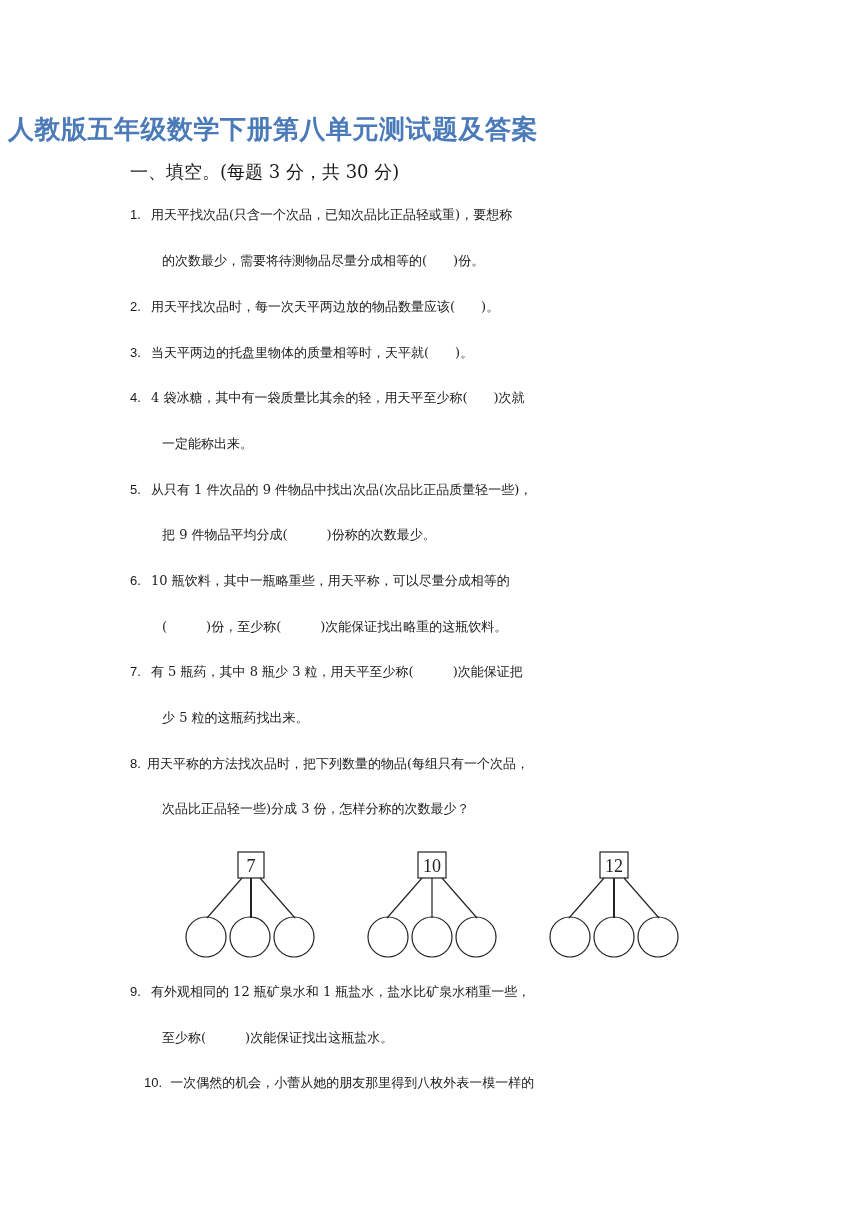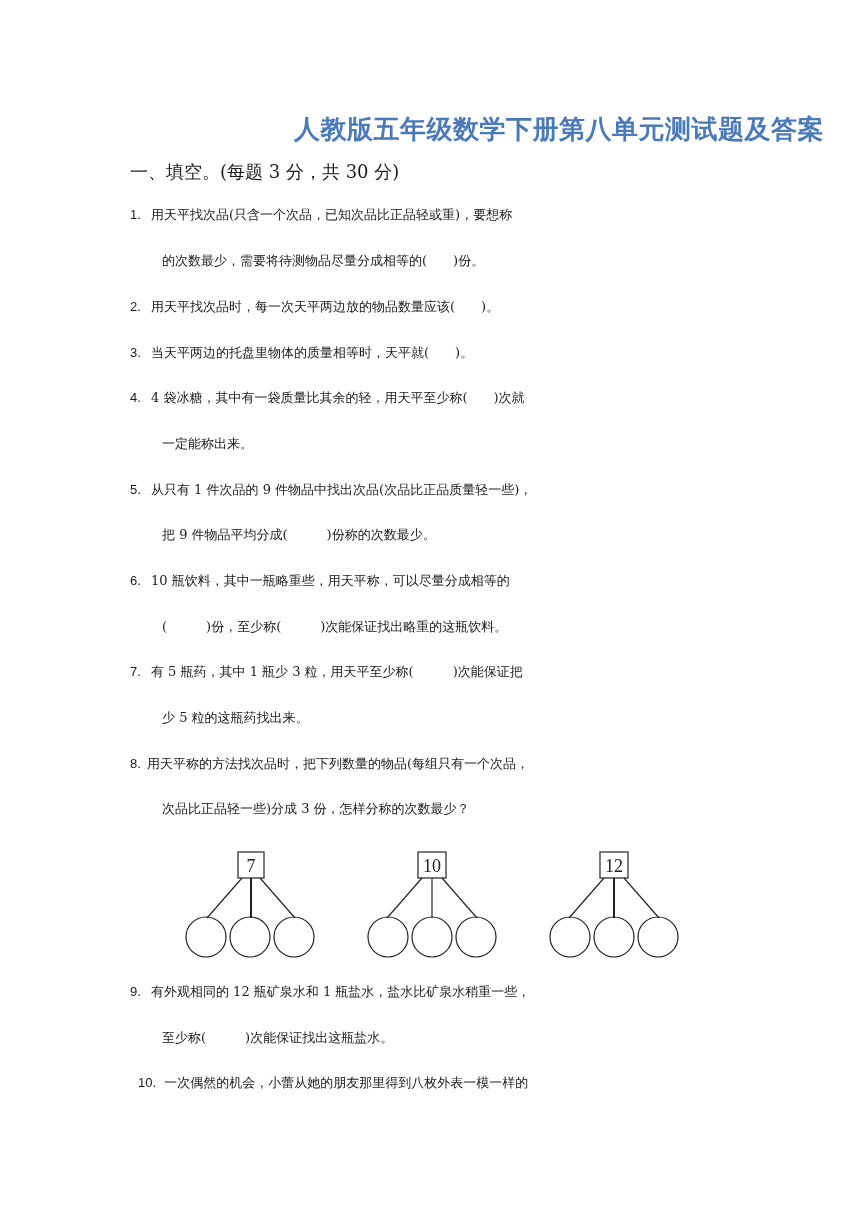--- a/index.html
+++ b/index.html
@@ -1,18 +1,18 @@
 <!DOCTYPE html>
 <html><head>
 <meta charset="utf-8">
 <style>
   html, body { margin: 0; padding: 0; background: #ffffff; }
   body { width: 868px; height: 1227px; position: relative; overflow: hidden;
          font-family: "DejaVu Serif", "Liberation Serif", serif; color: #1a1a1a; }
-  .title { position: absolute; top: 112px; left: 0; width: 824px; text-align: right;
+  .title { position: absolute; top: 112px; left: 8px; width: 824px; text-align: left;
            font-family: "DejaVu Sans", "Liberation Sans", sans-serif; font-weight: bold;
            font-size: 26px; letter-spacing: 0.5px; }
   .section { position: absolute; left: 130px; top: 160px; font-size: 18px; }
   .line { position: absolute; font-size: 13px; white-space: nowrap; }
   .num { font-family: "Liberation Sans", "DejaVu Sans", sans-serif; }
   .diagram { position: absolute; left: 0; top: 845px; width: 868px; height: 120px; }
 </style>
 </head>
 <body>
 
@@ -48,21 +48,21 @@
 <div class="line" style="left:162px; top:526px;">把 9 件物品平均分成(　　　)份称的次数最少。</div>
 
 <div class="line" style="left:130px; top:572px;">
   <span class="num">6.</span>
   <span style="margin-left:6px">10 瓶饮料，其中一瓶略重些，用天平称，可以尽量分成相等的</span>
 </div>
 <div class="line" style="left:162px; top:618px;">(　　　)份，至少称(　　　)次能保证找出略重的这瓶饮料。</div>
 
 <div class="line" style="left:130px; top:663px;">
   <span class="num">7.</span>
-  <span style="margin-left:6px">有 5 瓶药，其中 1 瓶少 3 粒，用天平至少称(　　　)次能保证把</span>
+  <span style="margin-left:6px">有 5 瓶药，其中 8 瓶少 3 粒，用天平至少称(　　　)次能保证把</span>
 </div>
 <div class="line" style="left:162px; top:709px;">少 5 粒的这瓶药找出来。</div>
 
 <div class="line" style="left:130px; top:755px;">
   <span class="num">8.</span>
   <span style="margin-left:2px">用天平称的方法找次品时，把下列数量的物品(每组只有一个次品，</span>
 </div>
 <div class="line" style="left:162px; top:800px;">次品比正品轻一些)分成 3 份，怎样分称的次数最少？</div>
 
 <svg class="diagram" viewBox="0 845 868 120" xmlns="http://www.w3.org/2000/svg">
@@ -99,16 +99,16 @@
   </g>
   <text x="614" y="872" text-anchor="middle" font-family="Liberation Serif, serif" font-size="18" fill="#222">12</text>
 </svg>
 
 <div class="line" style="left:130px; top:983px;">
   <span class="num">9.</span>
   <span style="margin-left:6px">有外观相同的 12 瓶矿泉水和 1 瓶盐水，盐水比矿泉水稍重一些，</span>
 </div>
 <div class="line" style="left:162px; top:1029px;">至少称(　　　)次能保证找出这瓶盐水。</div>
 
-<div class="line" style="left:138px; top:1074px;">
+<div class="line" style="left:144px; top:1074px;">
   <span class="num">10.</span>
   <span style="margin-left:4px">一次偶然的机会，小蕾从她的朋友那里得到八枚外表一模一样的</span>
 </div>
 
 </body></html>

